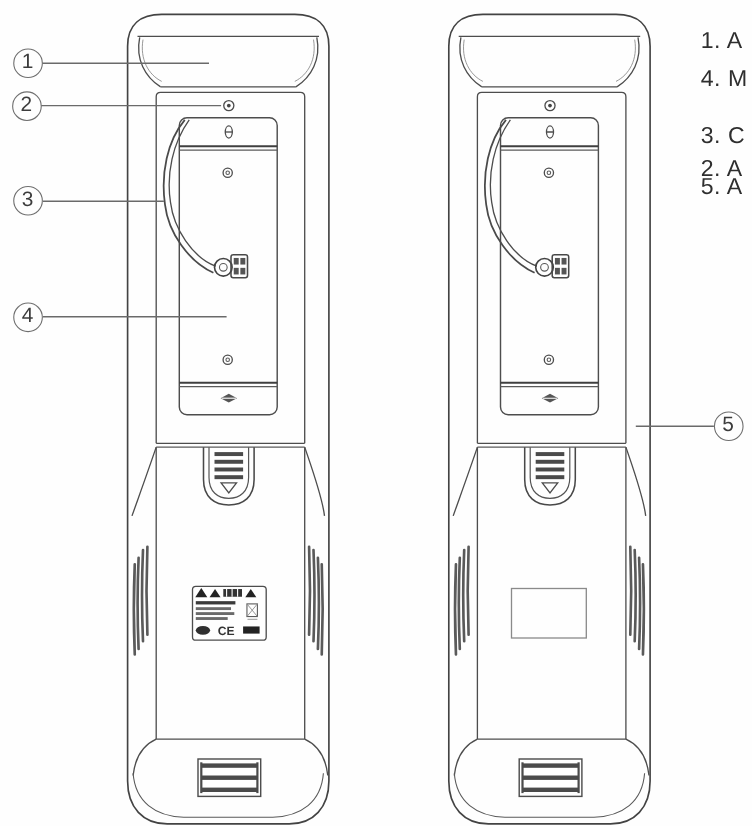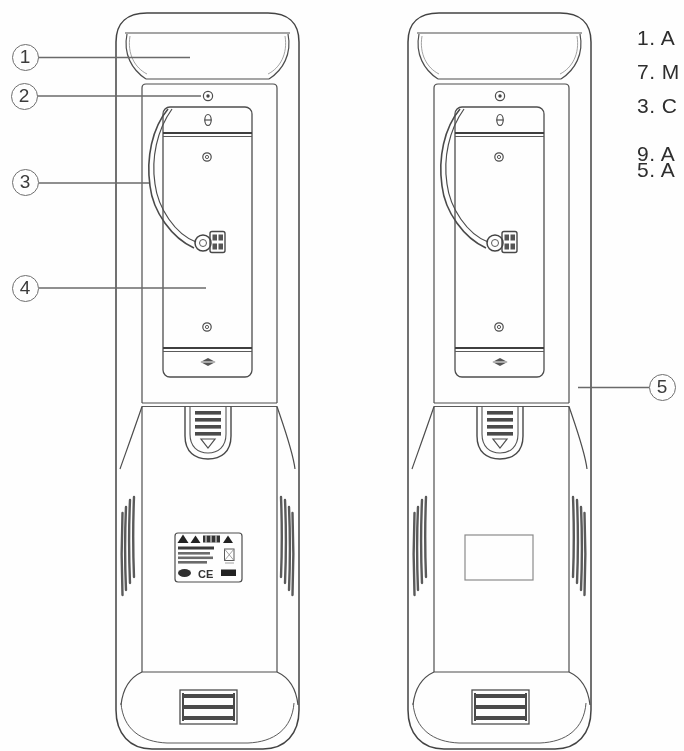--- a/index.html
+++ b/index.html
@@ -201,19 +201,19 @@
     </div>
   <div class="co" style="left:11.5px;top:274.5px">
       <span>4</span>
     </div>
   <div class="co" style="left:648.5px;top:373.5px">
       <span>5</span>
     </div>
 
   <div>
     <div class="lg" style="top:26px">1. A</div>
-    <div class="lg" style="top:60px">7. M</div>
-    <div class="lg" style="top:94px">3. C</div>
-    <div class="lg" style="top:142px">9. A</div>
+    <div class="lg" style="top:60px">4. M</div>
+    <div class="lg" style="top:112px">3. C</div>
+    <div class="lg" style="top:142px">2. A</div>
     <div class="lg" style="top:158px">5. A</div>
   </div>
 
 </div>
 
 </body></html>

